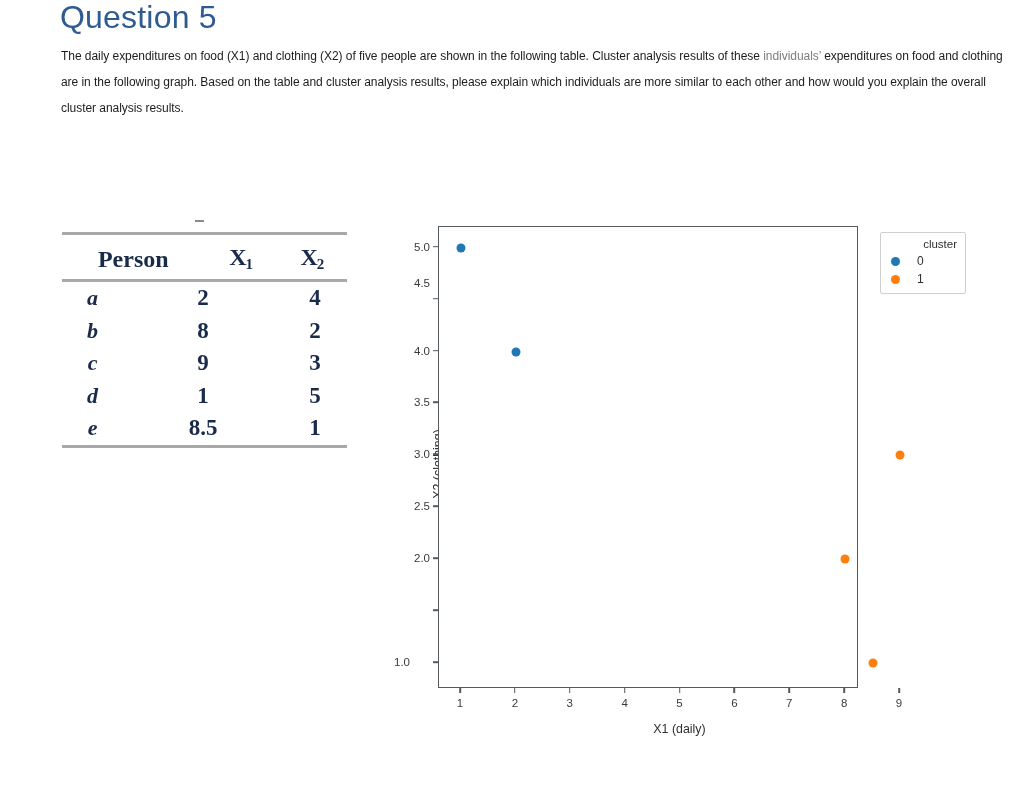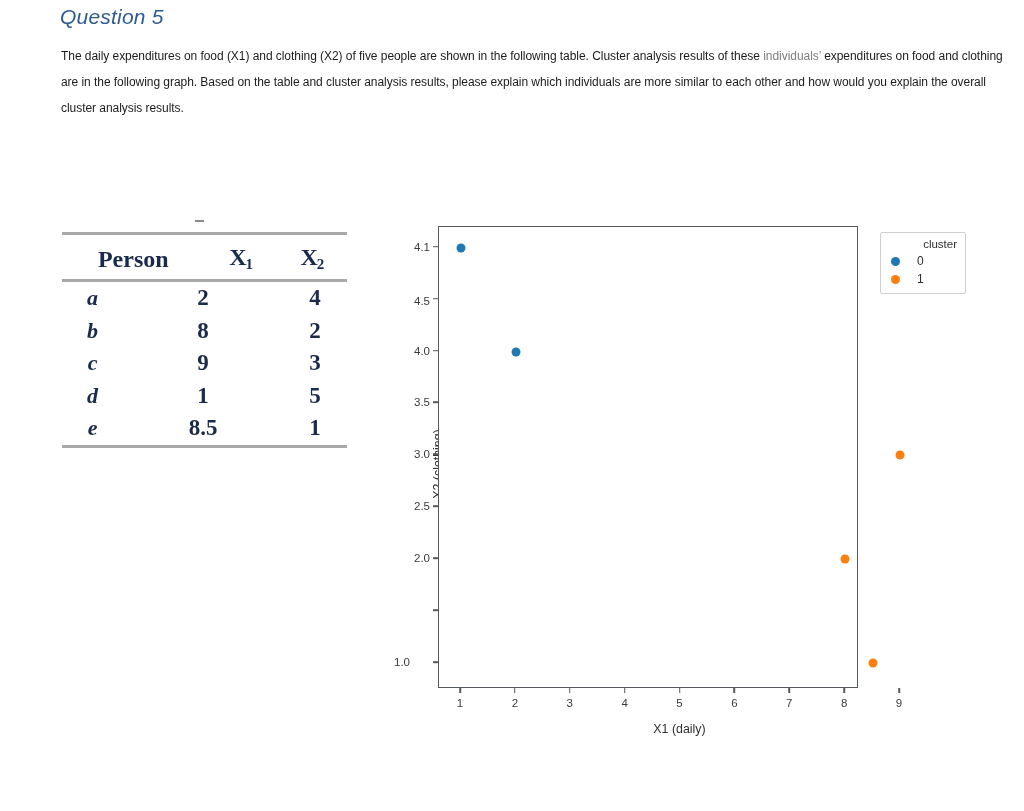--- a/index.html
+++ b/index.html
@@ -14,27 +14,26 @@
     overflow: hidden;
     font-family: "Liberation Sans", sans-serif;
     color: #1a1a1a;
   }
 
   
   #question-title {
     position: absolute;
     left: 60px;
     top: 1px;
-    font-size: 21px;
+    font-size: 32px;
     font-weight: 400;
     letter-spacing: 0.2px;
     color: #2e5b91;
     line-height: 32px;
     white-space: nowrap;
-    font-style: italic;
   }
 
   
   #question-body {
     position: absolute;
     left: 61px;
     top: 43px;
     width: 952px;
     font-size: 12px;
     line-height: 26.2px;
@@ -279,23 +278,23 @@
       <div class="ytick-label" style="top: 336.225px; right: 504px;">2.0</div>
       <div class="ytick-mark" style="top: 336.225px; left: 44px;"></div>
       <div class="ytick-label" style="top: 284.315px; right: 504px;">2.5</div>
       <div class="ytick-mark" style="top: 284.315px; left: 44px;"></div>
       <div class="ytick-label" style="top: 232.404px; right: 504px;">3.0</div>
       <div class="ytick-mark" style="top: 232.404px; left: 44px;"></div>
       <div class="ytick-label" style="top: 180.494px; right: 504px;">3.5</div>
       <div class="ytick-mark" style="top: 180.494px; left: 44px;"></div>
       <div class="ytick-label" style="top: 128.584px; right: 504px;">4.0</div>
       <div class="ytick-mark" style="top: 128.584px; left: 44px;"></div>
-      <div class="ytick-label" style="top: 79px; right: 504px; margin-left: 24px;">4.5</div>
+      <div class="ytick-label" style="top: 61px; right: 504px; margin-left: 24px;">4.5</div>
       <div class="ytick-mark" style="top: 76.6742px; left: 44px;"></div>
-      <div class="ytick-label" style="top: 24.764px; right: 504px;">4.1</div>
+      <div class="ytick-label" style="top: 24.764px; right: 504px;">5.0</div>
       <div class="ytick-mark" style="top: 24.764px; left: 44px;"></div>
     </div>
   <div id="xticks-layer">
       <div class="xtick-mark" style="left: 70.9545px; top: 466px;"></div>
       <div class="xtick-label" style="left: 70.9545px; top: 475px;">1</div>
       <div class="xtick-mark" style="left: 125.841px; top: 466px;"></div>
       <div class="xtick-label" style="left: 125.841px; top: 475px;">2</div>
       <div class="xtick-mark" style="left: 180.727px; top: 466px;"></div>
       <div class="xtick-label" style="left: 180.727px; top: 475px;">3</div>
       <div class="xtick-mark" style="left: 235.614px; top: 466px;"></div>

